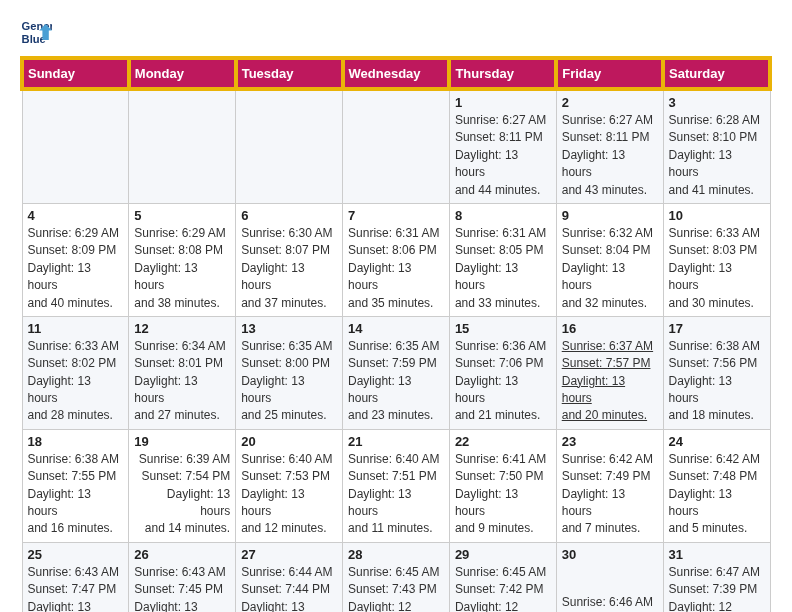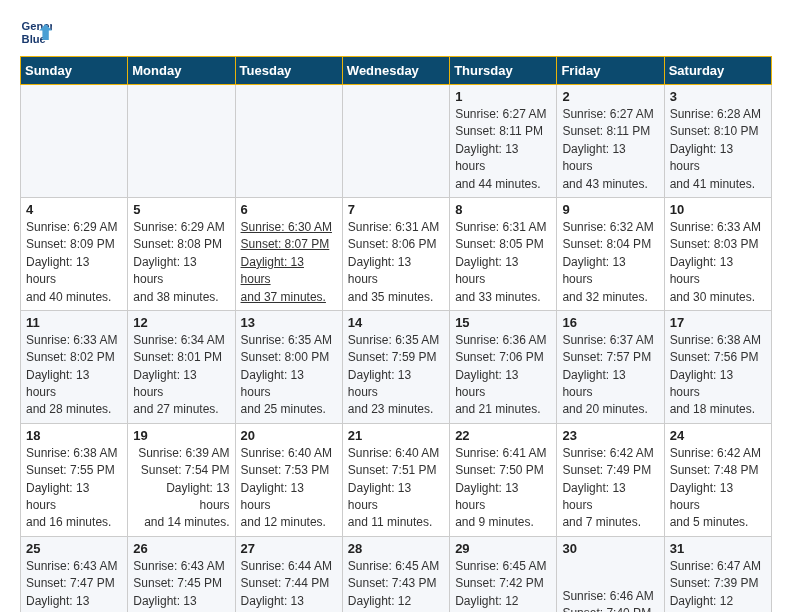--- a/index.html
+++ b/index.html
@@ -36,27 +36,27 @@
     .location {
       font-size: 15px;
       color: #444;
     }
     table {
       width: 100%;
       border-collapse: collapse;
       table-layout: fixed;
     }
     thead tr th {
-      background: #0c4a6e;
+      background: #be185d;
       color: #fff;
       font-size: 13px;
       font-weight: bold;
       padding: 6px 4px;
       text-align: left;
-      border: 1px solid #eab308;
+      border: 4px solid #eab308;
     }
     tbody tr {
       background: #fff;
     }
     tbody tr:nth-child(odd) {
       background: #f5f7fa;
     }
     tbody td {
       border: 1px solid #ccc;
       vertical-align: top;
@@ -148,21 +148,21 @@
         </td>
         <td>
           <span class="day-num">5</span>
           <div class="day-info" style="white-space: pre-line;">Sunrise: 6:29 AM
 Sunset: 8:08 PM
 Daylight: 13 hours
 and 38 minutes.</div>
         </td>
         <td>
           <span class="day-num">6</span>
-          <div class="day-info" style="white-space: pre-line; text-decoration: underline;">Sunrise: 6:30 AM
+          <div class="day-info" style="white-space: pre-line;">Sunrise: 6:30 AM
 Sunset: 8:07 PM
 Daylight: 13 hours
 and 37 minutes.</div>
         </td>
         <td>
           <span class="day-num">7</span>
           <div class="day-info" style="white-space: pre-line;">Sunrise: 6:31 AM
 Sunset: 8:06 PM
 Daylight: 13 hours
 and 35 minutes.</div>
@@ -220,21 +220,21 @@
         </td>
         <td>
           <span class="day-num">15</span>
           <div class="day-info" style="white-space: pre-line;">Sunrise: 6:36 AM
 Sunset: 7:06 PM
 Daylight: 13 hours
 and 21 minutes.</div>
         </td>
         <td>
           <span class="day-num">16</span>
-          <div class="day-info" style="white-space: pre-line;">Sunrise: 6:37 AM
+          <div class="day-info" style="white-space: pre-line; text-decoration: underline;">Sunrise: 6:37 AM
 Sunset: 7:57 PM
 Daylight: 13 hours
 and 20 minutes.</div>
         </td>
         <td>
           <span class="day-num">17</span>
           <div class="day-info" style="white-space: pre-line;">Sunrise: 6:38 AM
 Sunset: 7:56 PM
 Daylight: 13 hours
 and 18 minutes.</div>

